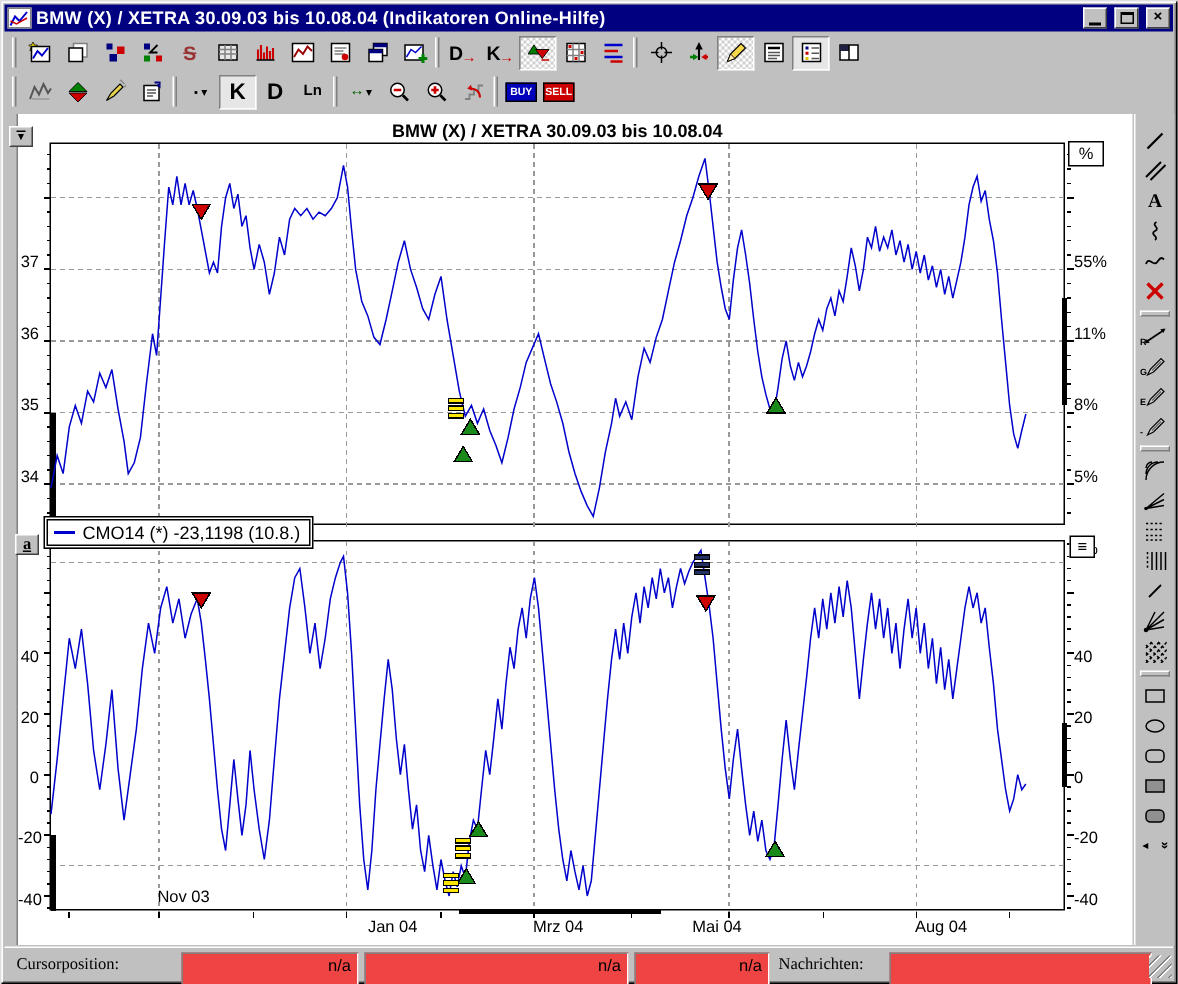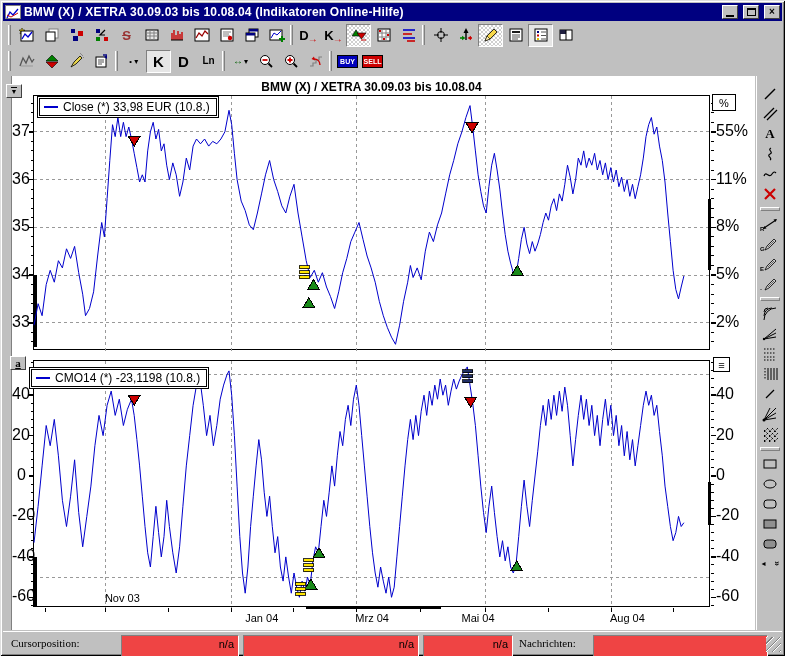--- a/index.html
+++ b/index.html
@@ -42,21 +42,21 @@
   .chart-title{position:absolute;left:21px;top:4px;width:677px;text-align:center;font-weight:bold;
     font-size:12px;color:#000;}
   .smallbtn{position:absolute;width:16px;height:14px;background:#c0c0c0;border:1px solid;border-color:#fff #404040 #404040 #fff;
     font-size:8px;display:flex;align-items:center;justify-content:center;line-height:1;padding:0;}
   .cornerbox{position:absolute;width:24px;height:17px;background:#fff;border:1px solid #000;
     font-size:11px;display:flex;align-items:center;justify-content:center;}
   .legend{position:absolute;background:#fff;border:1px solid #000;box-shadow:inset 0 0 0 1px #fff, inset 0 0 0 2px #000;
     padding:3px 8px 3px 6px;font-size:12px;display:flex;align-items:center;gap:5px;white-space:nowrap;z-index:5;}
   .legend .sample{display:inline-block;width:14px;height:0;border-top:2px solid #0000cc;}
   svg.plot{position:absolute;background:#fff;border:1px solid #000;overflow:visible;shape-rendering:crispEdges;}
-  .ylab{position:absolute;font-size:16px;color:#000;height:12px;line-height:12px;}
+  .ylab{position:absolute;font-size:11px;color:#000;height:12px;line-height:12px;margin-top:44px;}
   .xlab{position:absolute;font-size:11px;color:#000;width:60px;text-align:center;}
   
   .side{position:absolute;left:756px;top:76px;width:27px;height:554px;background:#c0c0c0;
     border-left:1px solid #fff;padding-top:8px;display:flex;flex-direction:column;align-items:center;}
   .sb{width:24px;height:20px;background:transparent;border:1px solid transparent;display:flex;
     align-items:center;justify-content:center;padding:0;position:relative;}
   .sb svg{display:block;}
   .sb .badge{position:absolute;left:1px;bottom:1px;font-size:6px;font-weight:bold;color:#000;line-height:1;}
   .sbsep{width:20px;height:4px;border:1px solid;border-color:#fff #808080 #808080 #fff;margin:3px 0;background:#c0c0c0;}
   .sb-scroll{display:flex;gap:2px;margin-top:4px;}
@@ -410,24 +410,20 @@
         <polyline points="0.0,229.2 4.1,207.7 8.1,219.7 12.2,188.6 16.2,174.3 20.3,186.2 24.4,164.7 28.4,171.9 32.5,152.8 36.6,162.4 40.6,150.4 44.7,176.7 48.7,198.2 51.5,219.7 55.5,212.5 59.6,195.8 63.6,160.0 67.7,126.5 70.4,140.9 73.1,102.7 75.8,64.5 78.5,28.7 81.2,40.6 83.9,21.5 86.7,40.6 89.4,26.3 92.1,40.6 94.8,31.0 97.5,43.0 100.2,57.3 102.9,71.6 105.6,86.0 108.3,78.8 111.0,86.0 113.7,54.9 116.4,35.8 119.2,26.3 121.9,43.0 124.6,33.4 127.3,54.9 130.0,47.8 132.7,69.2 135.4,83.6 138.8,66.9 142.2,78.8 145.6,100.3 148.9,86.0 152.3,62.1 155.7,74.0 159.1,50.1 162.5,43.0 166.5,47.8 170.6,43.0 174.7,50.1 178.7,45.4 182.8,47.8 186.9,43.0 190.9,35.8 195.0,14.3 197.7,28.7 200.4,57.3 203.1,83.6 207.2,105.1 211.2,114.6 215.3,128.9 219.3,133.7 223.4,117.0 227.5,97.9 231.5,78.8 235.6,64.5 239.7,83.6 243.7,95.5 247.8,109.8 251.8,117.0 255.9,100.3 260.0,88.3 264.0,117.0 268.1,140.9 272.2,164.7 276.2,181.5 280.3,174.3 284.3,186.2 288.4,176.7 292.5,191.0 296.5,200.6 300.6,212.5 304.7,195.8 308.7,176.7 312.8,162.4 316.8,145.6 320.9,136.1 325.0,126.5 329.0,143.3 333.1,160.0 337.1,171.9 341.2,186.2 345.3,205.3 349.3,219.7 353.4,231.6 357.5,241.2 361.5,248.3 365.6,229.2 369.6,205.3 373.7,186.2 376.4,169.5 379.1,181.5 383.2,171.9 387.2,183.8 391.3,155.2 395.4,136.1 399.4,145.6 403.5,128.9 407.6,117.0 411.6,97.9 415.7,78.8 419.7,64.5 423.8,47.8 427.9,35.8 431.9,21.5 436.0,9.6 438.7,31.0 441.4,54.9 444.1,78.8 446.8,95.5 449.5,109.8 452.2,117.0 454.9,90.7 457.7,69.2 460.4,57.3 463.1,74.0 465.8,93.1 468.5,117.0 471.2,138.5 473.9,155.2 476.6,167.1 479.3,176.7 482.0,179.1 484.7,162.4 487.4,143.3 490.1,131.3 492.9,148.0 495.6,157.6 498.3,145.6 501.0,155.2 503.7,148.0 506.4,138.5 509.1,126.5 511.8,117.0 514.5,124.2 517.2,109.8 519.9,102.7 522.6,114.6 525.4,97.9 528.1,105.1 530.8,88.3 533.5,69.2 536.2,81.2 538.9,97.9 541.6,83.6 544.3,62.1 547.0,69.2 549.7,54.9 552.4,71.6 555.1,62.1 557.8,69.2 560.6,57.3 563.3,74.0 566.0,64.5 568.7,78.8 571.4,66.9 574.1,83.6 576.8,71.6 579.5,86.0 582.2,74.0 584.9,90.7 587.6,81.2 590.3,95.5 593.1,83.6 595.8,100.3 598.5,88.3 601.2,102.7 603.9,90.7 606.6,78.8 609.3,62.1 612.0,40.6 614.7,28.7 617.4,21.5 620.1,38.2 622.8,31.0 625.5,50.1 628.3,64.5 631.0,86.0 633.7,117.0 636.4,145.6 639.1,174.3 641.8,193.4 644.5,202.9 647.2,191.0 649.9,180.0" fill="none" stroke="#0000cc" stroke-width="1" shape-rendering="auto"></polyline>
         <polygon points="94.196,40.185393258426984 106.196,40.185393258426984 100.196,50.185393258426984" fill="#cc0000" stroke="#000"></polygon>
         <polygon points="432.019,26.81460674157301 444.019,26.81460674157301 438.019,36.81460674157301" fill="#cc0000" stroke="#000"></polygon>
         <rect x="265.123" y="169.685393258427" width="10" height="3" fill="#ffe600" stroke="#000" stroke-width="0.8"></rect>
         <rect x="265.123" y="174.685393258427" width="10" height="3" fill="#ffe600" stroke="#000" stroke-width="0.8"></rect>
         <rect x="265.123" y="179.685393258427" width="10" height="3" fill="#ffe600" stroke="#000" stroke-width="0.8"></rect>
         <polygon points="273.601,193.623595505618 285.601,193.623595505618 279.601,183.623595505618" fill="#1a8a1a" stroke="#000"></polygon>
         <polygon points="268.862,211.7696629213481 280.862,211.7696629213481 274.862,201.7696629213481" fill="#1a8a1a" stroke="#000"></polygon>
         <polygon points="477.378,179.2977528089886 489.378,179.2977528089886 483.378,169.2977528089886" fill="#1a8a1a" stroke="#000"></polygon>
       </svg>
-    <div class="legend" style="left:25px;top:20px;">
-      <span class="sample"></span>
-      <span>Close (*) 33,98 EUR (10.8.)</span>
-    </div>
     <div class="cornerbox" style="left:700px;top:18px;">
         <span>%</span>
       </div>
     <div id="lab-c1-left">
         <div class="ylab" style="top: 48.8146px; left: 0px; width: 14px; text-align: right;">37</div>
         <div class="ylab" style="top: 96.5674px; left: 0px; width: 14px; text-align: right;">36</div>
         <div class="ylab" style="top: 144.32px; left: 0px; width: 14px; text-align: right;">35</div>
         <div class="ylab" style="top: 192.073px; left: 0px; width: 14px; text-align: right;">34</div>
         <div class="ylab" style="top: 239.826px; left: 0px; width: 14px; text-align: right;">33</div>
       </div>
@@ -544,21 +540,21 @@
         <polygon points="279.017,196.81914893617022 291.017,196.81914893617022 285.017,186.81914893617022" fill="#1a8a1a" stroke="#000"></polygon>
         <polygon points="270.893,228.14893617021278 282.893,228.14893617021278 276.893,218.14893617021278" fill="#1a8a1a" stroke="#000"></polygon>
         <rect x="269.862" y="197.95744680851067" width="10" height="3" fill="#ffe600" stroke="#000" stroke-width="0.8"></rect>
         <rect x="269.862" y="202.95744680851067" width="10" height="3" fill="#ffe600" stroke="#000" stroke-width="0.8"></rect>
         <rect x="269.862" y="207.95744680851067" width="10" height="3" fill="#ffe600" stroke="#000" stroke-width="0.8"></rect>
         <rect x="261.738" y="221.2021276595745" width="10" height="3" fill="#ffe600" stroke="#000" stroke-width="0.8"></rect>
         <rect x="261.738" y="226.2021276595745" width="10" height="3" fill="#ffe600" stroke="#000" stroke-width="0.8"></rect>
         <rect x="261.738" y="231.2021276595745" width="10" height="3" fill="#ffe600" stroke="#000" stroke-width="0.8"></rect>
         <polygon points="476.70099999999996,209.95744680851067 488.70099999999996,209.95744680851067 482.70099999999996,199.95744680851067" fill="#1a8a1a" stroke="#000"></polygon>
       </svg>
-    <div class="legend" style="left:17px;top:291px;">
+    <div class="legend" style="left:17px;top:268px;">
       <span class="sample"></span>
       <span>CMO14 (*) -23,1198 (10.8.)</span>
     </div>
     <div class="cornerbox" style="left:701px;top:281px;width:17px;height:15px;">
         <span>≡</span>
       </div>
     <div id="lab-c2-left">
         <div class="ylab" style="top: 312.16px; left: 0px; width: 14px; text-align: right;">40</div>
         <div class="ylab" style="top: 352.585px; left: 0px; width: 14px; text-align: right;">20</div>
         <div class="ylab" style="top: 393.011px; left: 0px; width: 14px; text-align: right;">0</div>

